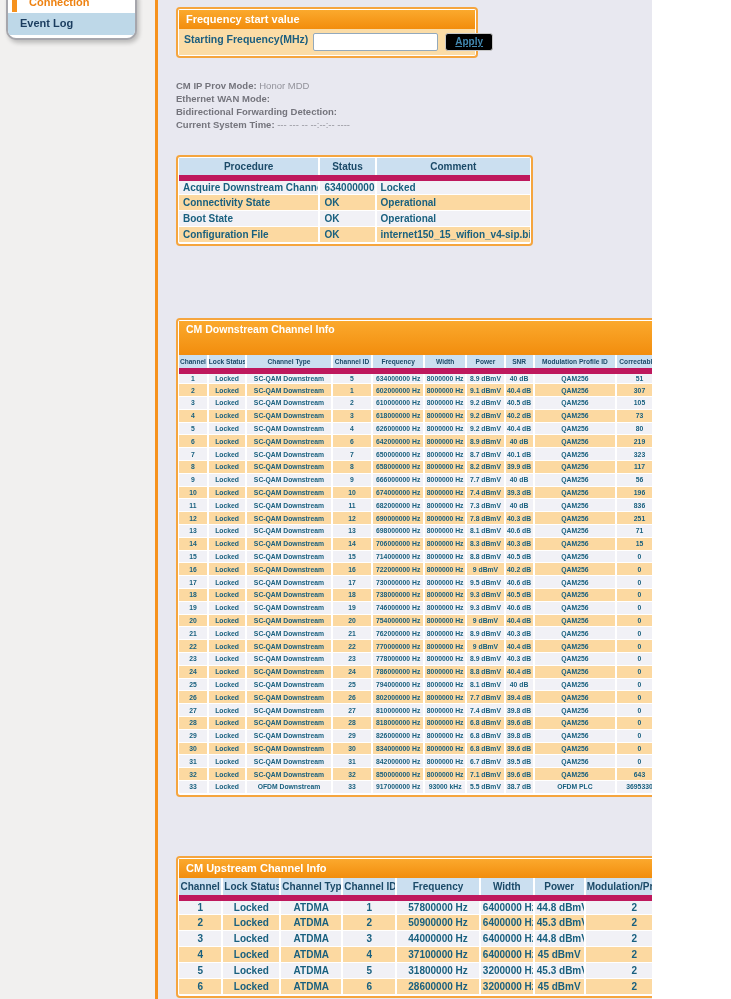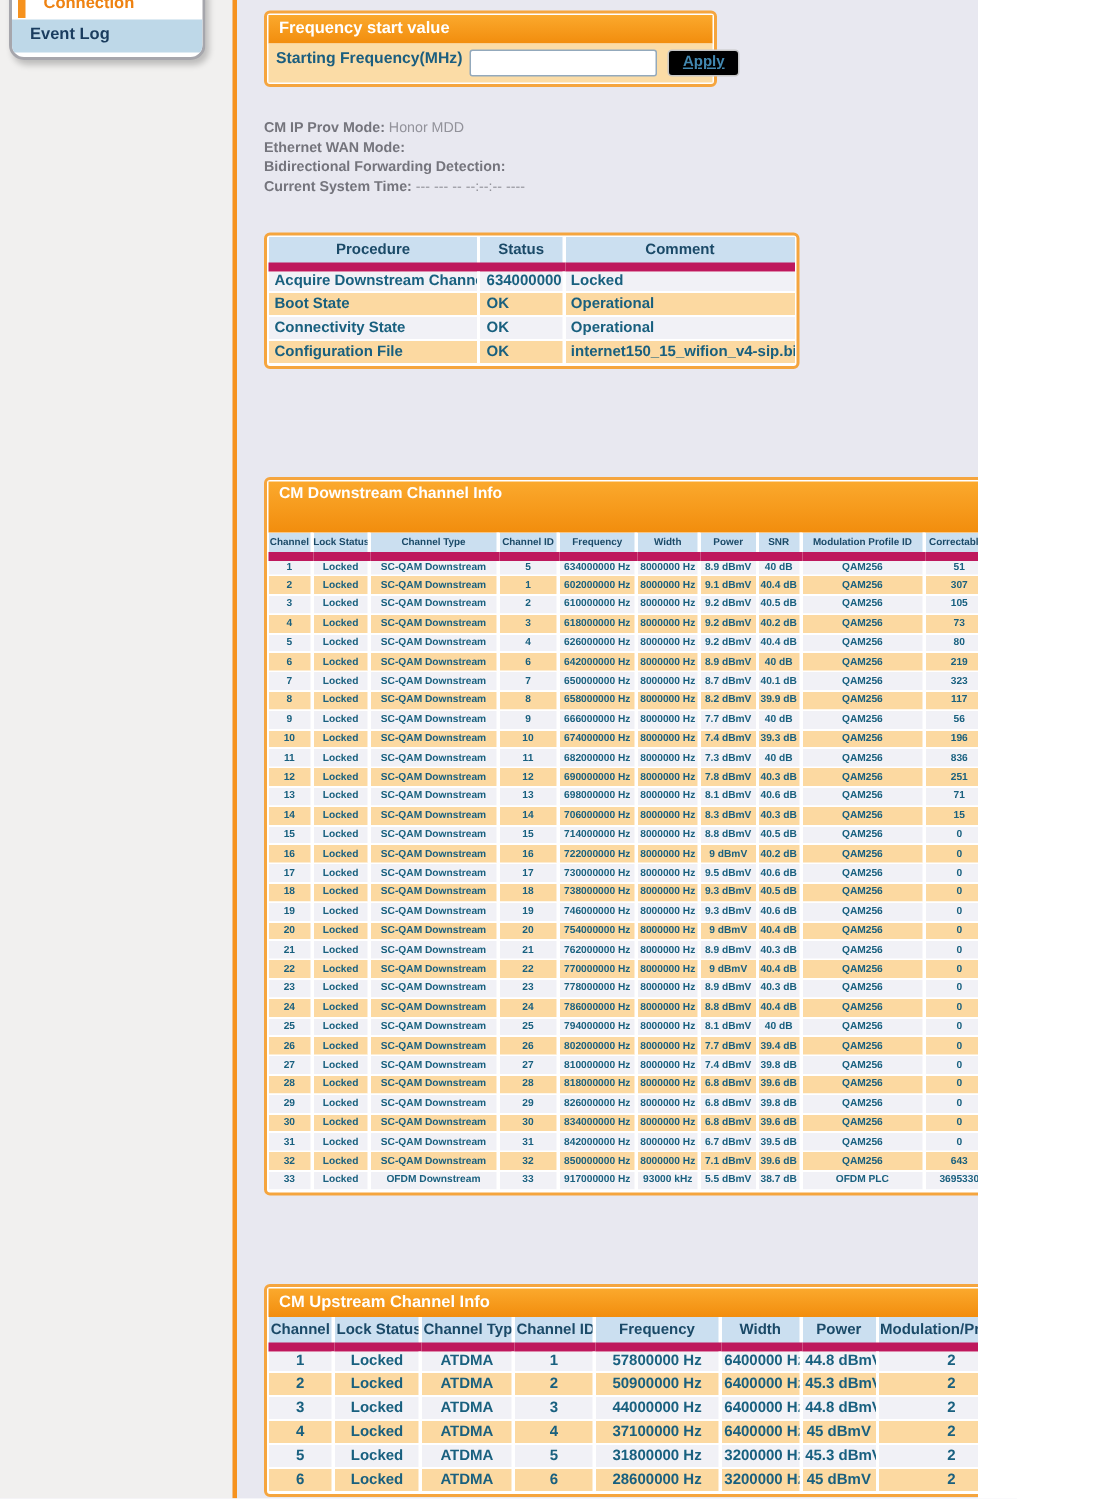--- a/index.html
+++ b/index.html
@@ -155,27 +155,27 @@
           </tr>
         </thead>
         <tbody>
   <tr>
     <td>Acquire Downstream Channel</td>
     <td>634000000</td>
     <td>Locked</td>
   </tr>
 
   <tr>
-    <td>Boot State</td>
+    <td>Connectivity State</td>
     <td>OK</td>
     <td>Operational</td>
   </tr>
 
   <tr>
-    <td>Connectivity State</td>
+    <td>Boot State</td>
     <td>OK</td>
     <td>Operational</td>
   </tr>
 
   <tr>
     <td>Configuration File</td>
     <td>OK</td>
     <td>internet150_15_wifion_v4-sip.bin</td>
   </tr>
 

